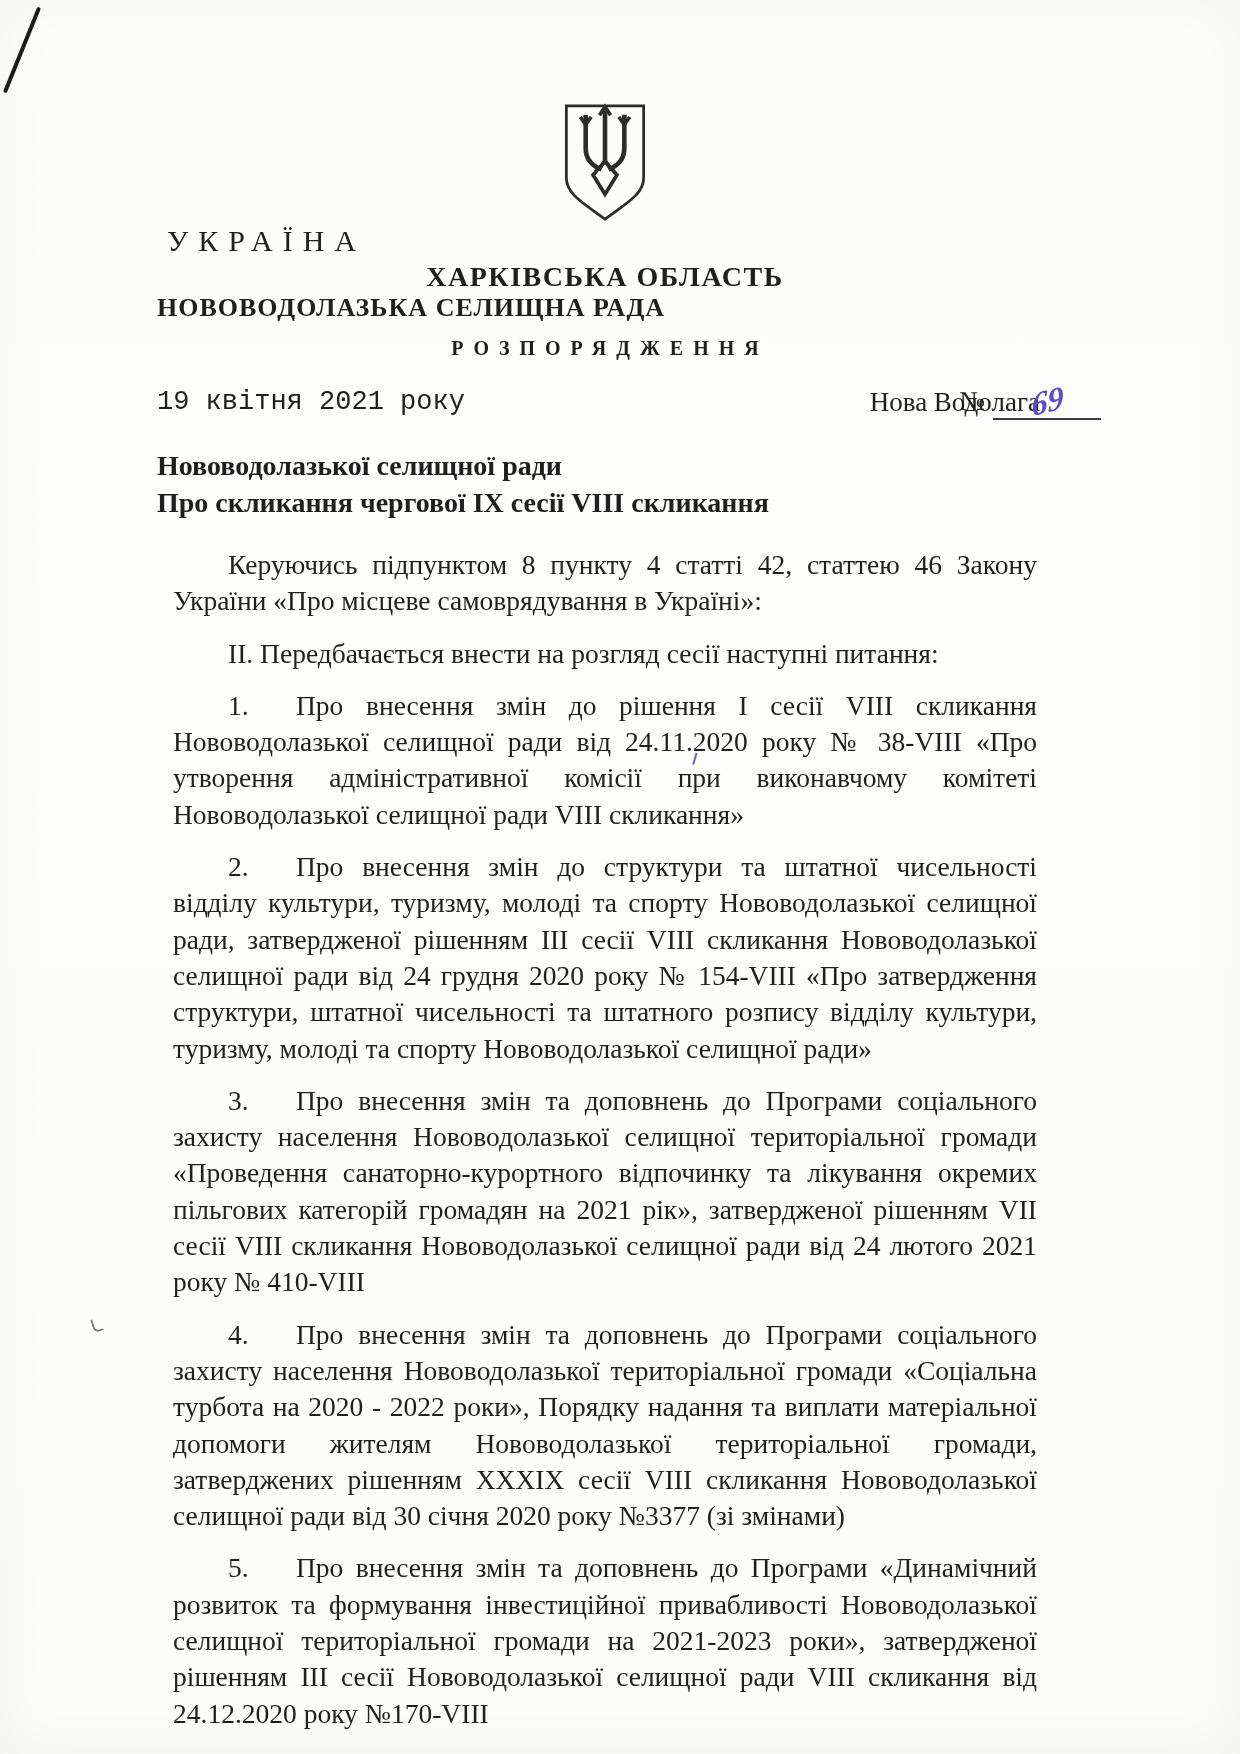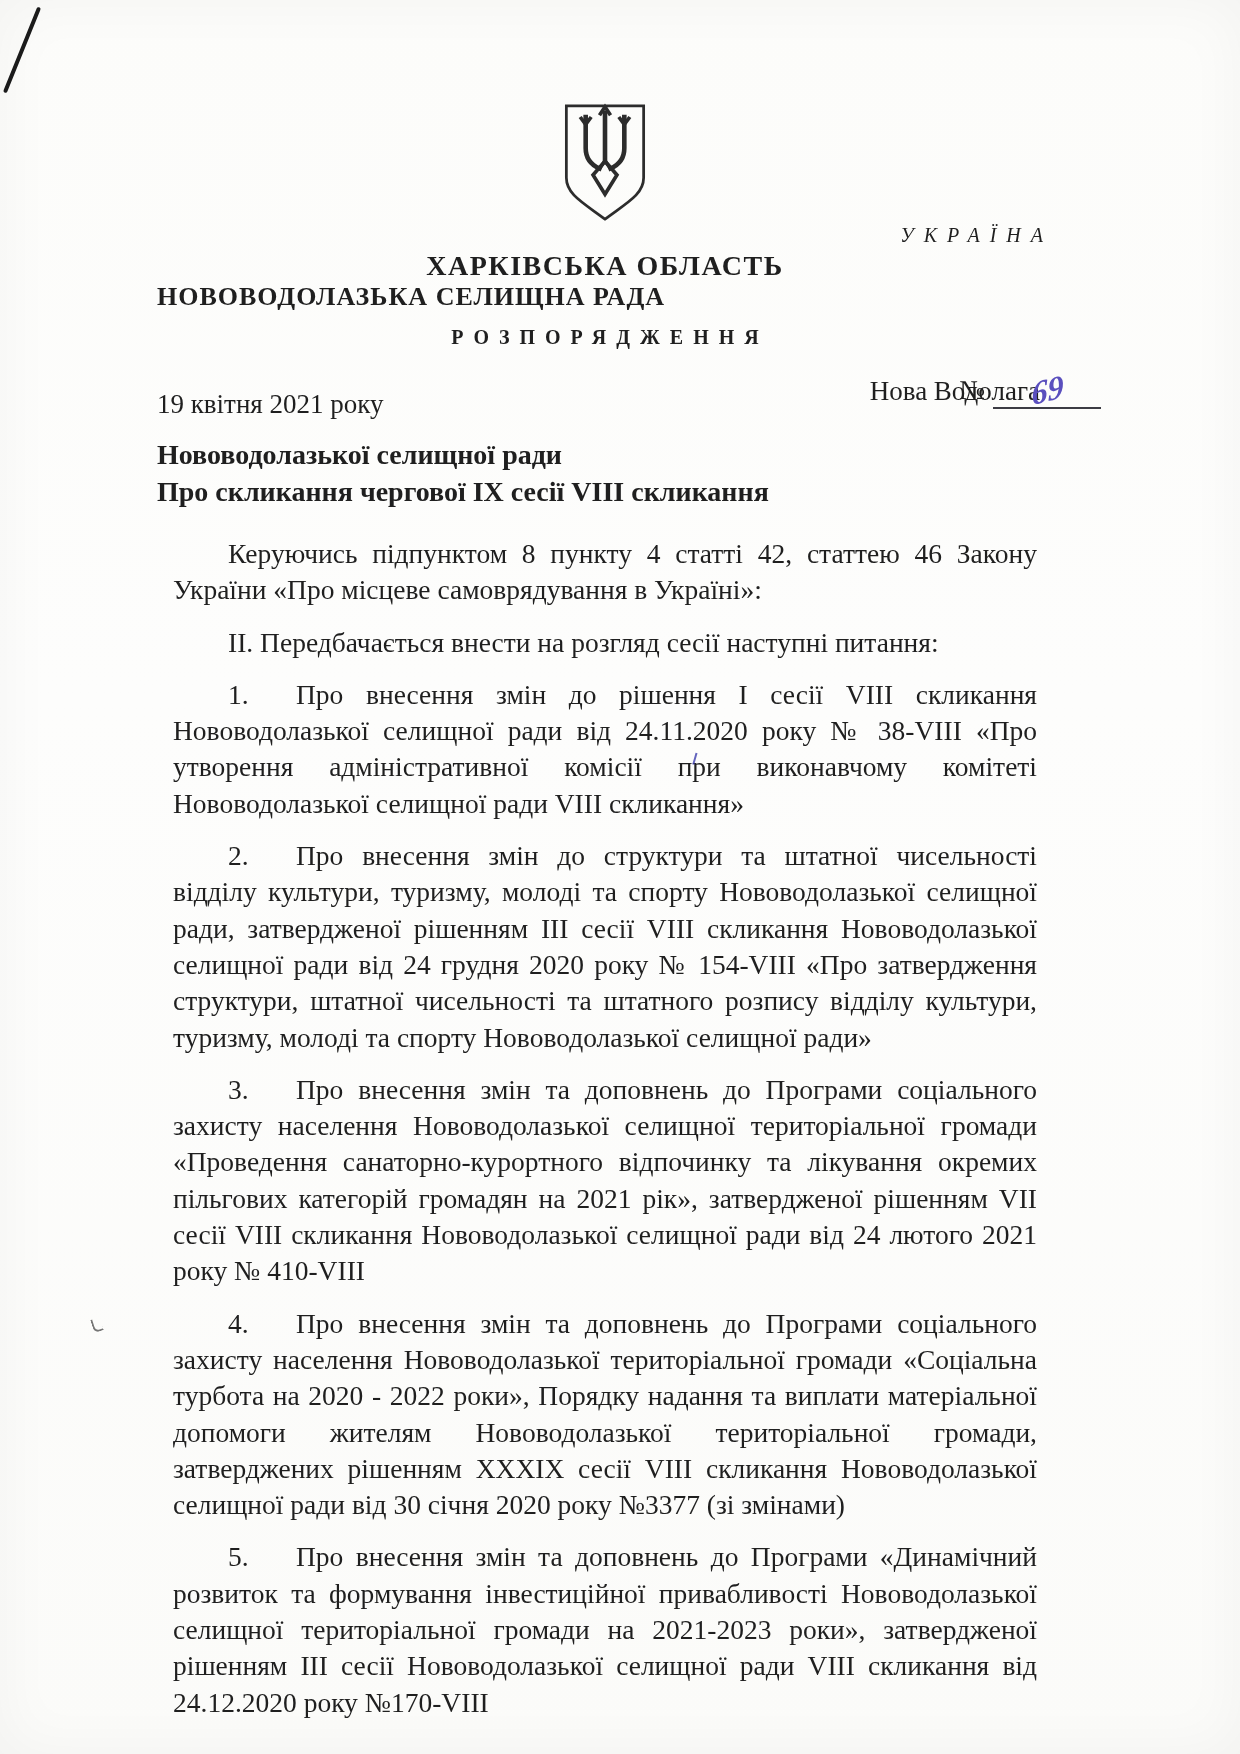--- a/index.html
+++ b/index.html
@@ -23,28 +23,28 @@
     border-right:2px solid #3d3fae;transform:rotate(16deg);opacity:.8;
   }
   .stray-mark{
     position:absolute;left:92px;top:1318px;width:8px;height:12px;
     border-left:2px solid #4a4a4a;border-bottom:2px solid #4a4a4a;
     border-radius:0 0 0 6px;transform:rotate(-18deg);opacity:.75;
   }
 
   
   .emblem-wrap{padding-top:102px;text-align:center;}
-  .country{text-align:right;font-size:20px;letter-spacing:10px;margin-top:-4px;text-indent:10px;font-style:italic;}
+  .country{text-align:left;font-size:30px;letter-spacing:10px;margin-top:-4px;text-indent:10px;}
   .region{text-align:center;font-size:28px;font-weight:bold;letter-spacing:1.5px;margin-top:3px;}
   .council{text-align:left;font-size:26px;font-weight:bold;letter-spacing:1px;}
   .doc-type{text-align:center;font-size:20px;font-weight:bold;letter-spacing:10px;margin-top:14px;text-indent:10px;}
 
   
   .meta-row{position:relative;margin-top:27px;font-size:27px;height:40px;}
-  .meta-date{position:absolute;left:0;top:13px;}
+  .meta-date{position:absolute;left:0;top:0;font-family:Liberation Mono, monospace;}
   .meta-place{position:absolute;left:0;right:13px;text-align:right;top:0;}
   .meta-number{position:absolute;right:-48px;top:-6px;white-space:nowrap;}
   .num-label{font-size:27px;}
   .num-cell{display:inline-block;width:108px;border-bottom:2px solid #3c3c44;text-align:center;margin-left:8px;}
   .num-script{
     display:inline-block;font-style:italic;font-weight:bold;font-size:33px;
     color:#5a4fbe;transform:rotate(-14deg) skewX(-12deg) translateY(2px);
   }
 
   

